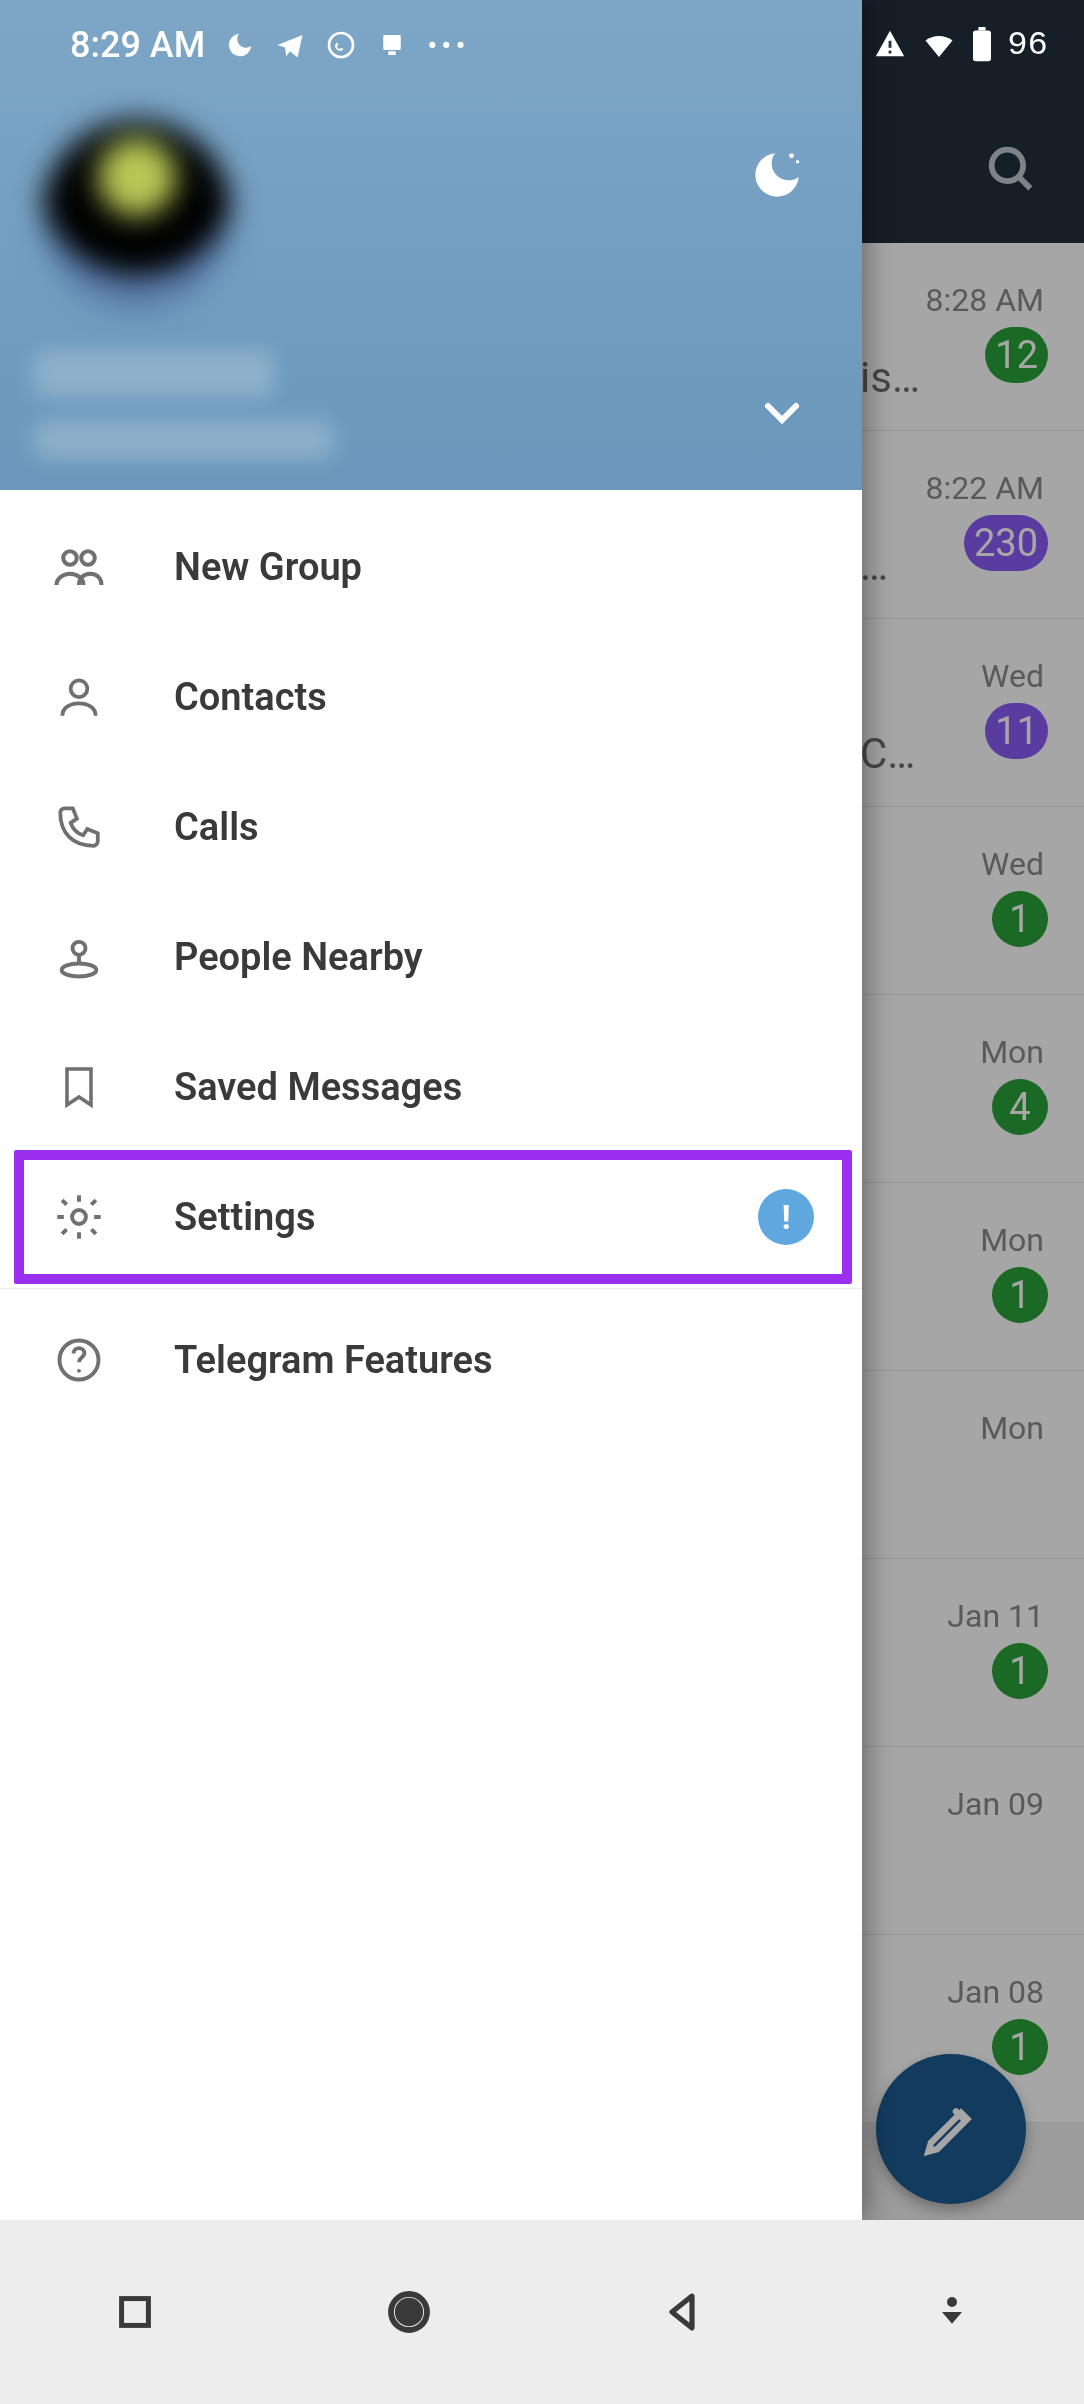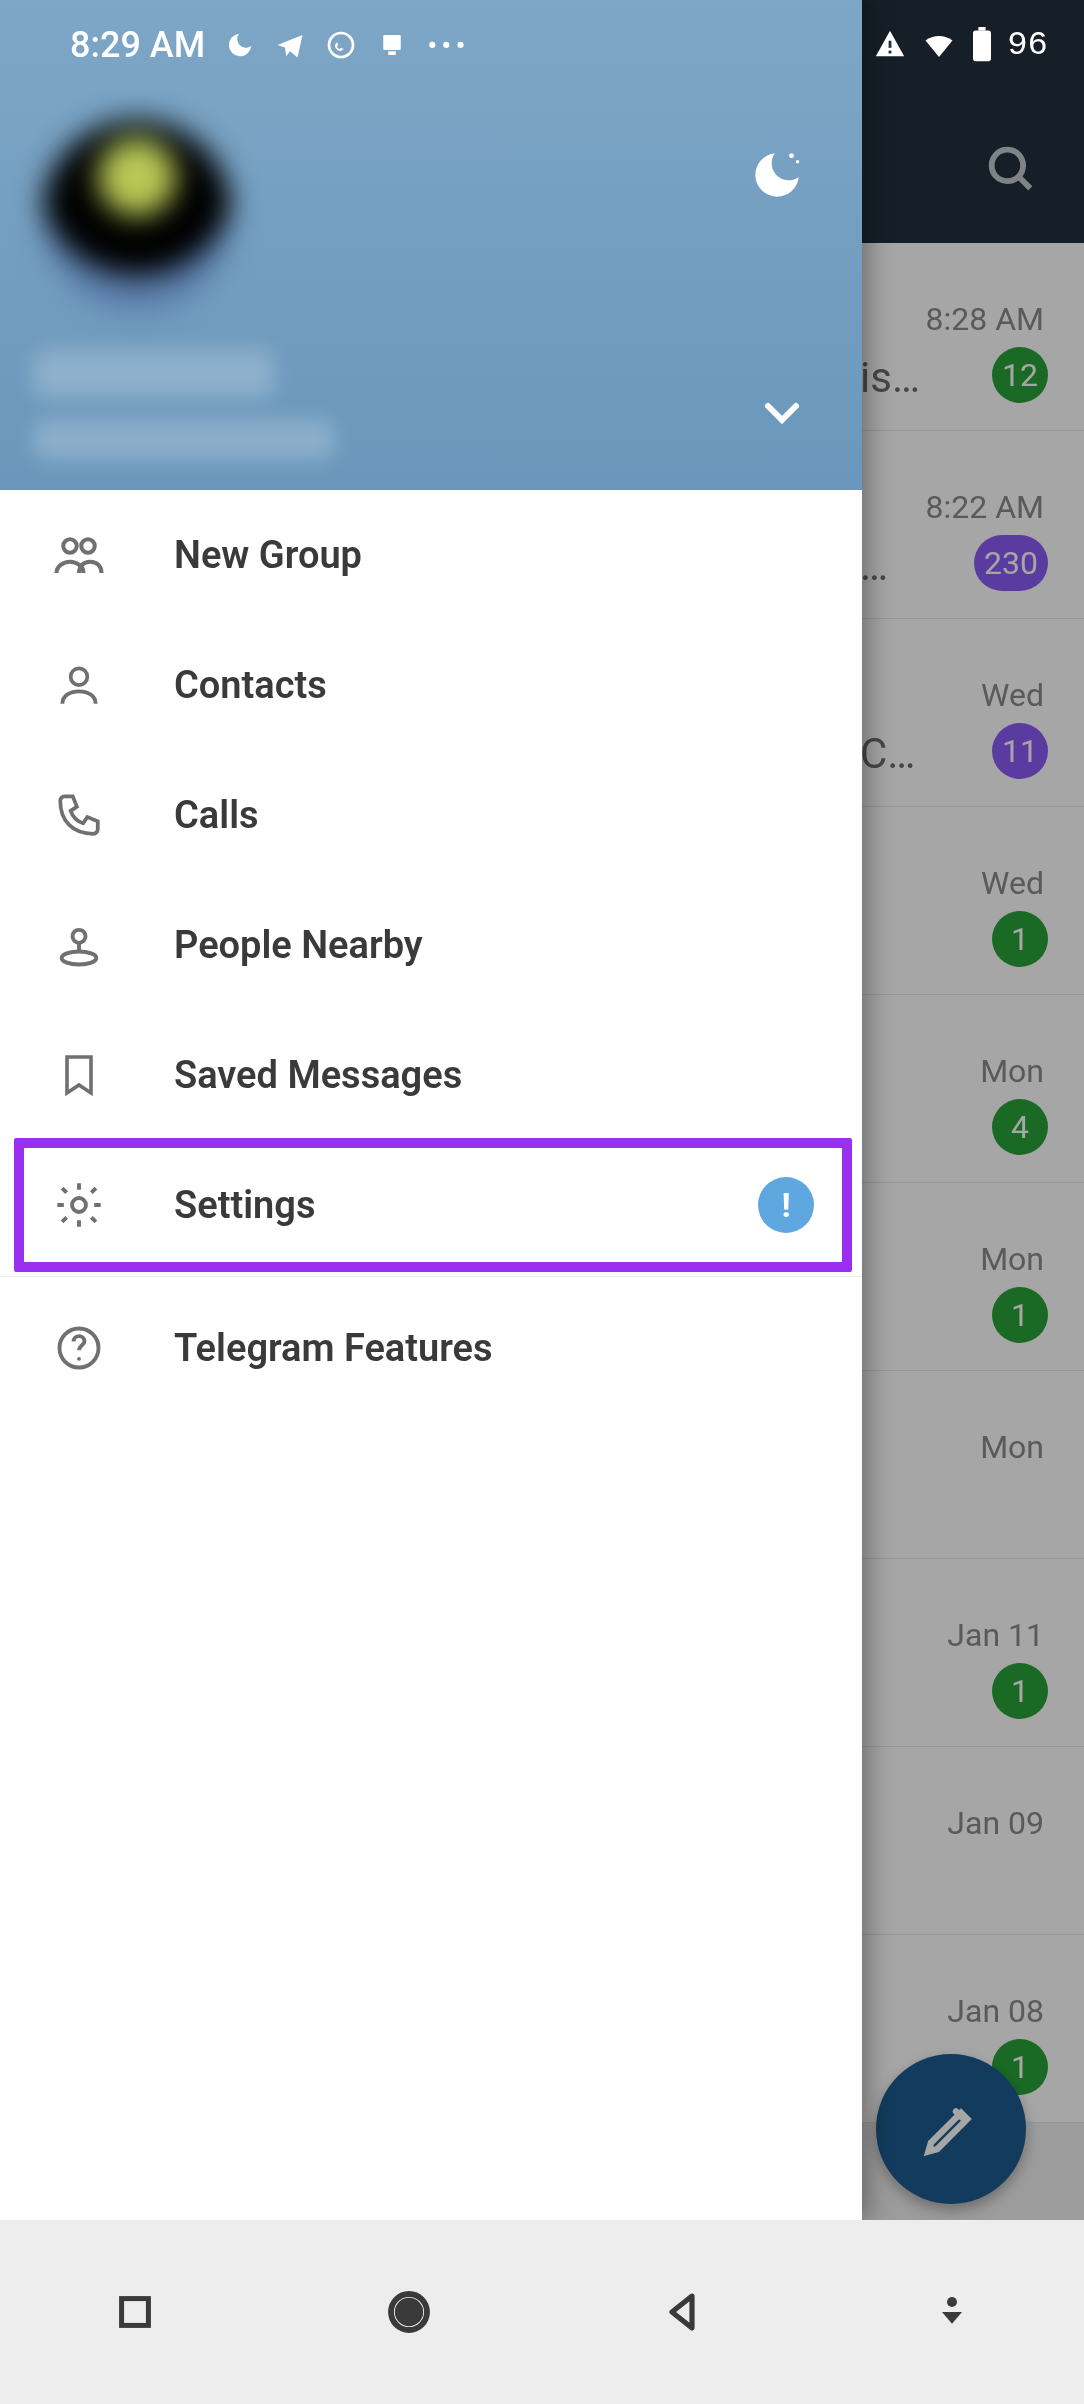--- a/index.html
+++ b/index.html
@@ -7,39 +7,39 @@
   body { position: relative; background: #fff; }
   .device-frame { position: absolute; inset: 0; border: 6px solid #8c4fe6; }
 
   
   .chat-list-layer { position: absolute; left: 0; top: 0; width: 1084px; height: 2404px; background: #f0f0f0; }
   .chat-list-layer .dim { position: absolute; inset: 0; background: rgba(0,0,0,0.35); pointer-events: none; z-index: 1; }
   .topbar { position: absolute; left: 0; top: 0; height: 243px; width: 100%; background: #22303d; }
   .search-icon-wrap { position: absolute; right: 44px; top: 140px; }
 
   .chat-row { position: absolute; left: 0; right: 0; height: 188px; background: #fff; border-bottom: 1px solid #e6e6e6; }
-  .chat-time { position: absolute; right: 40px; top: 38px; font-size: 32px; color: #8b8b8b; margin-top: 19px; }
+  .chat-time { position: absolute; right: 40px; top: 38px; font-size: 32px; color: #8b8b8b; }
   .chat-preview { position: absolute; left: 860px; top: 110px; font-size: 42px; color: #6e6e6e; max-width: 110px; white-space: nowrap; overflow: hidden; text-overflow: ellipsis; }
-  .badge { position: absolute; right: 36px; top: 104px; min-width: 56px; height: 56px; border-radius: 28px; display: flex; align-items: center; justify-content: center; font-size: 32px; color: #fff; padding: 0 10px; }
+  .badge { position: absolute; right: 36px; top: 84px; min-width: 56px; height: 56px; border-radius: 28px; display: flex; align-items: center; justify-content: center; font-size: 38px; color: #fff; padding: 0 10px; }
   .badge.green { background: #29a33a; }
   .badge.gray { background: #8b5cf6; }
 
   .fab { position: absolute; right: 58px; bottom: 200px; width: 150px; height: 150px; border-radius: 75px; background: #1d5b8f; display: flex; align-items: center; justify-content: center; box-shadow: 0 6px 14px rgba(0,0,0,.3); }
 
   
   .drawer { position: absolute; left: 0; top: 0; width: 862px; height: calc(100% - 184px); background: #fff; box-shadow: 6px 0 24px rgba(0,0,0,.35); overflow: hidden; z-index: 2; }
   .drawer-header { position: relative; height: 490px; background: linear-gradient(180deg,#7ea6c6 0%, #6a97bb 100%); }
   .avatar { position: absolute; left: 42px; top: 120px; width: 190px; height: 190px; border-radius: 50%; background: radial-gradient(circle at 50% 30%, #b8c855 0 24%, #000 24% 60%, #587aa8 60% 100%); filter: blur(14px); }
   .user-name-blur, .user-sub-blur { position: absolute; left: 34px; background: rgba(255,255,255,.22); filter: blur(10px); border-radius: 10px; }
   .user-name-blur { top: 350px; width: 240px; height: 48px; }
   .user-sub-blur { top: 420px; width: 300px; height: 40px; }
   .moon-icon-wrap { position: absolute; right: 56px; top: 146px; }
   .chev-wrap { position: absolute; right: 56px; bottom: 54px; }
 
-  .menu { }
+  .menu { padding-top: 12px; }
   .menu-item { display: flex; align-items: center; height: 130px; padding-left: 44px; padding-right: 30px; cursor: pointer; position: relative; }
   .menu-item .icon { width: 70px; display: flex; justify-content: center; }
   .menu-item .label { margin-left: 60px; font-size: 38px; color: #3a3a3a; font-weight: 600; }
   .menu-divider { height: 1px; background: #eceaea; margin: 6px 0; }
   .settings-highlight-box { position: absolute; left: 14px; right: 10px; top: -2px; bottom: -2px; border: 10px solid #9a2ff0; border-radius: 2px; pointer-events: none; }
   .settings-badge { position: absolute; right: 48px; width: 56px; height: 56px; border-radius: 28px; background: #5ea7df; color: #fff; display: flex; align-items: center; justify-content: center; font-size: 34px; font-weight: 700; }
 
   
   .status-bar { position: absolute; left: 0; top: 0; width: 862px; height: 90px; display: flex; align-items: center; padding: 0 30px 0 70px; color: #fff; z-index: 4; }
   .status-left { display: flex; align-items: center; gap: 20px; }

